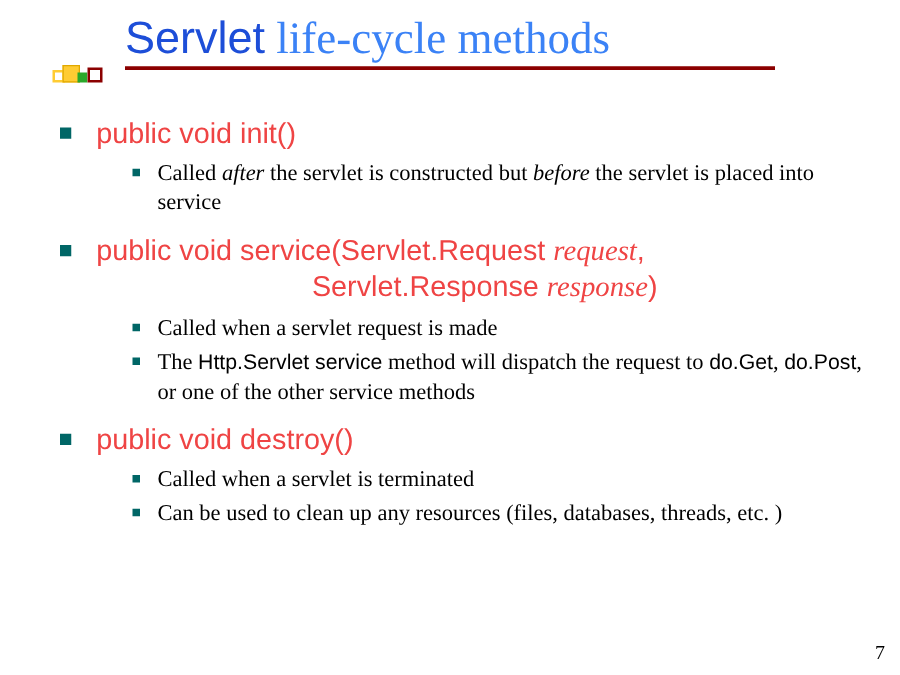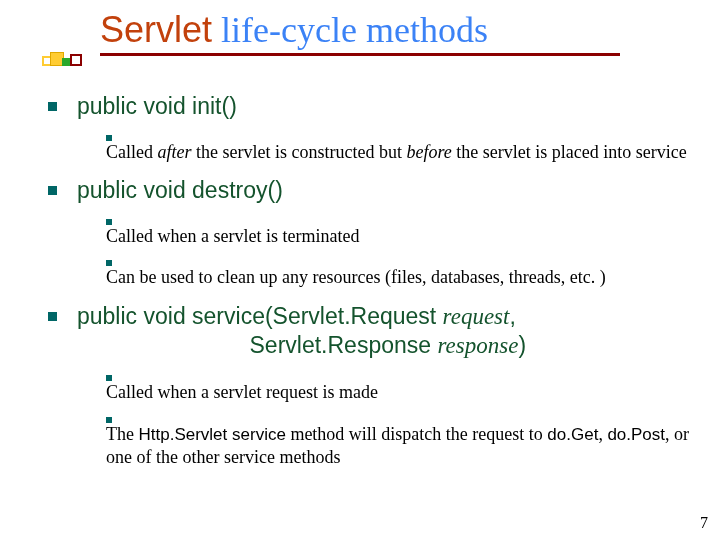--- a/index.html
+++ b/index.html
@@ -27,21 +27,21 @@
     padding-left: 100px;
     box-sizing: border-box;
   }
   .title-text {
     font-size: 36px;
     line-height: 1.1;
   }
   .t-word1 {
     font-family: Verdana, Geneva, sans-serif;
     font-weight: 400;
-    color: #c2410c;
+    color: #1d4ed8;
   }
   .t-rest {
     font-family: "Times New Roman", serif;
     color: #3b82f6;
   }
   .title-underline {
     height: 3px;
     background: #8b0000;
     width: 520px;
     margin-top: 2px;
@@ -79,34 +79,33 @@
     width: 9px;
     height: 9px;
     background: #006666;
     flex: 0 0 auto;
     margin-top: 10px;
     margin-right: 20px;
   }
   .lvl1-text {
     font-family: Verdana, Geneva, sans-serif;
     font-size: 23px;
-    color: #14532d;
+    color: #ef4444;
     line-height: 1.25;
   }
   .mono { font-family: Verdana, sans-serif; }
   .ital { font-style: italic; font-family: "Times New Roman", serif; }
   .lvl2 {
     margin-left: 58px;
     margin-top: 6px;
   }
   .lvl2-row {
     display: flex;
     align-items: flex-start;
     margin-bottom: 4px;
-    flex-direction: column;
   }
   .bullet-sm {
     width: 6px;
     height: 6px;
     background: #006666;
     flex: 0 0 auto;
     margin-top: 8px;
     margin-right: 14px;
   }
   .lvl2-text {
@@ -152,45 +151,45 @@
         <div class="lvl2">
           <div class="lvl2-row">
             <div class="bullet-sm"></div>
             <div class="lvl2-text">Called <i>after</i> the servlet is constructed but <i>before</i> the servlet is placed into service</div>
           </div>
         </div>
       </div>
       <div class="lvl1">
         <div class="lvl1-row">
           <div class="bullet-sq"></div>
+          <div class="lvl1-text mono">public void service(Servlet.Request <span class="ital">request</span>,<br>&nbsp;&nbsp;&nbsp;&nbsp;&nbsp;&nbsp;&nbsp;&nbsp;&nbsp;&nbsp;&nbsp;&nbsp;&nbsp;&nbsp;&nbsp;&nbsp;&nbsp;&nbsp;&nbsp;&nbsp;&nbsp;&nbsp;&nbsp;&nbsp;&nbsp;&nbsp;&nbsp;Servlet.Response <span class="ital">response</span>)</div>
+        </div>
+        <div class="lvl2">
+          <div class="lvl2-row">
+            <div class="bullet-sm"></div>
+            <div class="lvl2-text">Called when a servlet request is made</div>
+          </div>
+          <div class="lvl2-row">
+            <div class="bullet-sm"></div>
+            <div class="lvl2-text">The <span class="code">Http.Servlet service</span> method will dispatch the request to <span class="code">do.Get</span>, <span class="code">do.Post</span>, or one of the other service methods</div>
+          </div>
+        </div>
+      </div>
+      <div class="lvl1">
+        <div class="lvl1-row">
+          <div class="bullet-sq"></div>
           <div class="lvl1-text mono">public void destroy()</div>
         </div>
         <div class="lvl2">
           <div class="lvl2-row">
             <div class="bullet-sm"></div>
             <div class="lvl2-text">Called when a servlet is terminated</div>
           </div>
           <div class="lvl2-row">
             <div class="bullet-sm"></div>
             <div class="lvl2-text">Can be used to clean up any resources (files, databases, threads, etc. )</div>
           </div>
         </div>
       </div>
-      <div class="lvl1">
-        <div class="lvl1-row">
-          <div class="bullet-sq"></div>
-          <div class="lvl1-text mono">public void service(Servlet.Request <span class="ital">request</span>,<br>&nbsp;&nbsp;&nbsp;&nbsp;&nbsp;&nbsp;&nbsp;&nbsp;&nbsp;&nbsp;&nbsp;&nbsp;&nbsp;&nbsp;&nbsp;&nbsp;&nbsp;&nbsp;&nbsp;&nbsp;&nbsp;&nbsp;&nbsp;&nbsp;&nbsp;&nbsp;&nbsp;Servlet.Response <span class="ital">response</span>)</div>
-        </div>
-        <div class="lvl2">
-          <div class="lvl2-row">
-            <div class="bullet-sm"></div>
-            <div class="lvl2-text">Called when a servlet request is made</div>
-          </div>
-          <div class="lvl2-row">
-            <div class="bullet-sm"></div>
-            <div class="lvl2-text">The <span class="code">Http.Servlet service</span> method will dispatch the request to <span class="code">do.Get</span>, <span class="code">do.Post</span>, or one of the other service methods</div>
-          </div>
-        </div>
-      </div>
     </div>
 
   <div class="pagenum">7</div>
 </div>
 
 </body></html>

